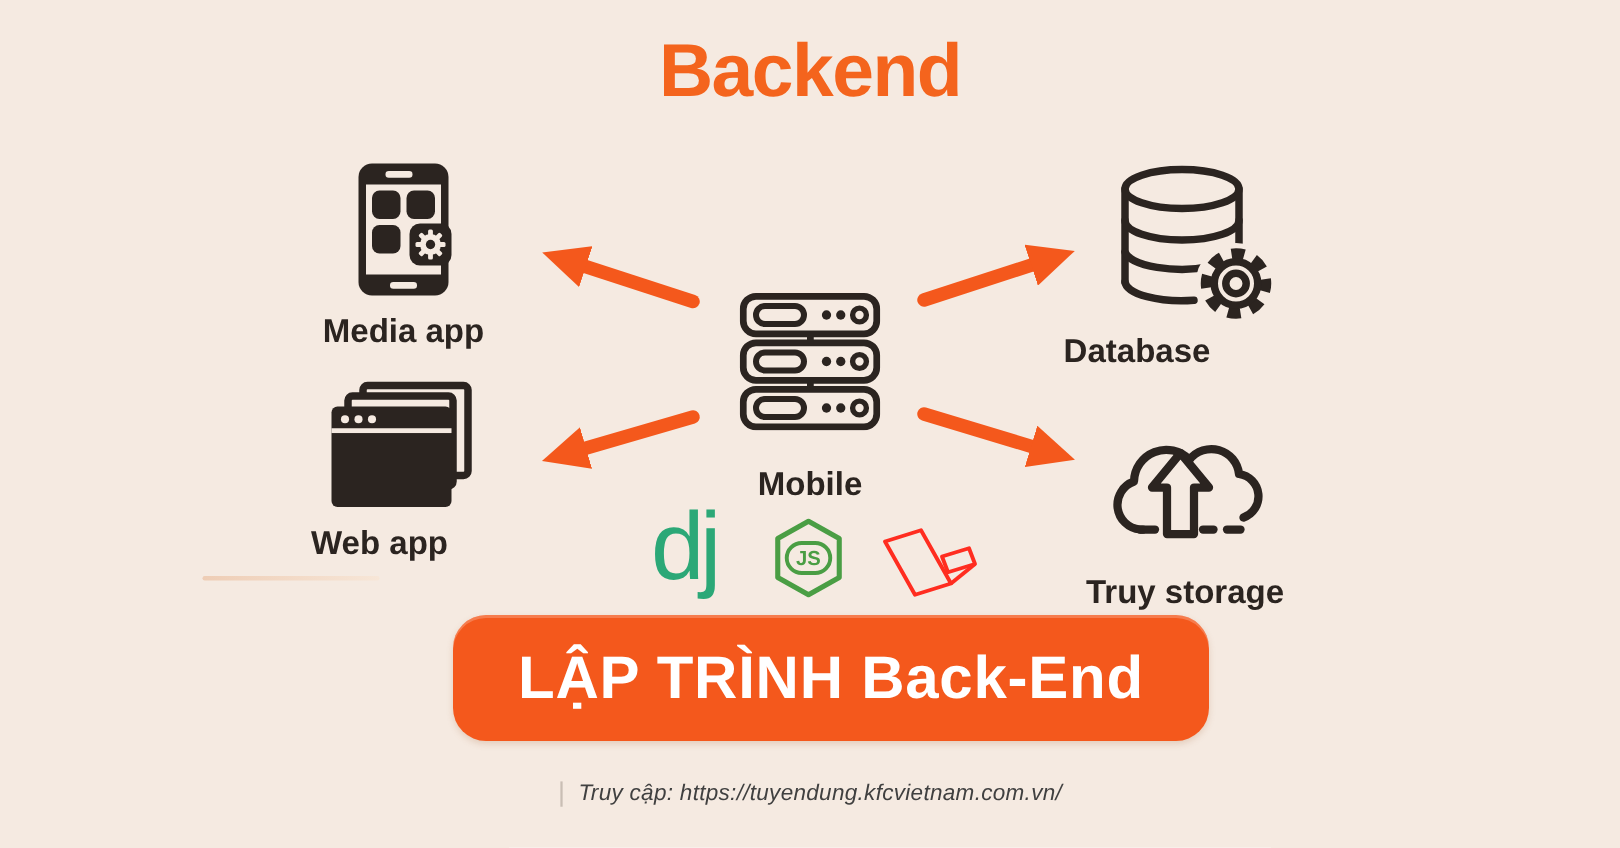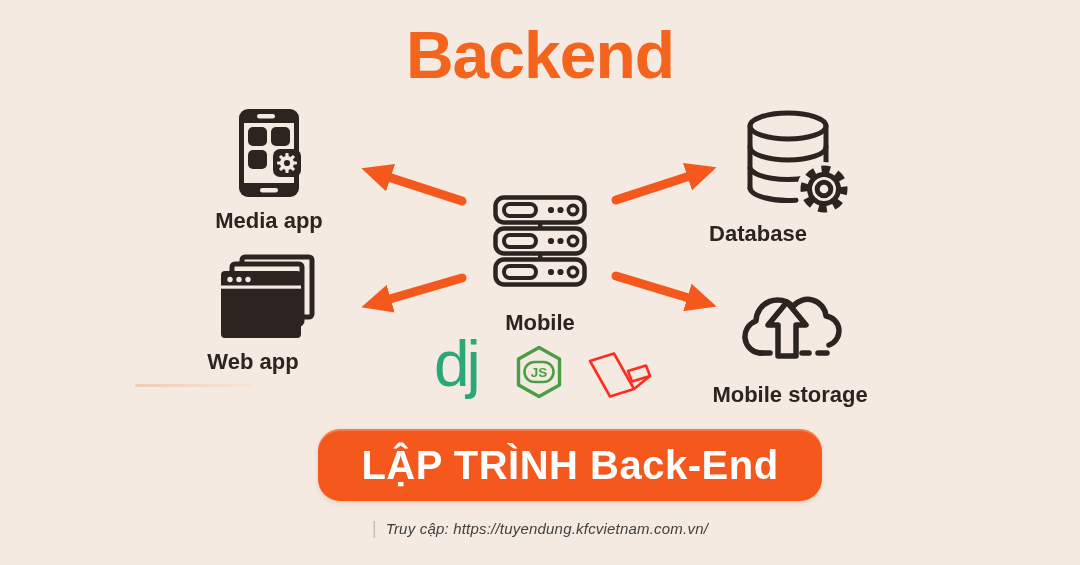--- a/index.html
+++ b/index.html
@@ -6,41 +6,40 @@
   #canvas{
     position:relative;
     width:1080px;height:565px;
     background:#f5eae1;
     overflow:hidden;
     font-family:"Liberation Sans",sans-serif;
   }
   .abs{position:absolute;}
   #page-title{
     position:absolute;left:540px;top:22px;transform:translateX(-50%);
-    font-size:66px;font-weight:700;letter-spacing:-1px;color:#f4641d;
+    font-size:50px;font-weight:700;letter-spacing:-1px;color:#f4641d;
     white-space:nowrap;line-height:1;
   }
   .node-label{
     position:absolute;transform:translateX(-50%);
     font-size:22px;font-weight:700;color:#2b2420;white-space:nowrap;
     line-height:1.1;
   }
   #arrow-layer{position:absolute;left:0;top:0;pointer-events:none;}
   .arrow-line{stroke:#f4581c;stroke-width:9;stroke-linecap:round;}
   #django-logo{
     position:absolute;left:434px;top:332px;
     font-size:64px;font-weight:400;letter-spacing:-3px;color:#2ba877;
     line-height:1;
   }
   #banner{
-    position:absolute;left:302px;top:429px;width:504px;height:72px;
+    position:absolute;left:302px;top:410px;width:504px;height:84px;
     background:#f4581c;border-radius:22px;
     display:flex;align-items:center;justify-content:center;
     box-shadow:inset 0 2px 0 rgba(255,255,255,0.22), 0 2px 4px rgba(180,120,80,0.25);
-    margin-left:16px;
   }
   #banner-label{
     color:#ffffff;font-size:40px;font-weight:700;letter-spacing:0.5px;
     white-space:nowrap;line-height:1;
   }
   #footer{
     position:absolute;left:0;top:518px;width:1080px;
     display:flex;align-items:center;justify-content:center;gap:9px;
   }
   #footer-separator{color:#c9beb4;font-size:18px;font-weight:400;}
@@ -170,21 +169,21 @@
 
   <svg class="abs" style="left:738px;top:289px" width="104" height="80" viewBox="0 0 104 80">
     <g fill="none" stroke="#2b2420" stroke-width="5.5" stroke-linecap="round" stroke-linejoin="round">
       <path d="M24,64 h-2 a16.5,16.5 0 0 1 -4,-32 a21.5,21.5 0 0 1 37,-14.5 a18.5,18.5 0 0 1 33,9.5 a15,15 0 0 1 3,29"></path>
       <path d="M22,64 H32"></path>
       <path d="M64,64 H71"></path>
       <path d="M80,64 H89"></path>
     </g>
     <polygon points="49,13 68,36 58,36 58,67 40,67 40,36 30,36" fill="#f5eae1" stroke="#2b2420" stroke-width="5.5" stroke-linejoin="round"></polygon>
   </svg>
-  <div class="node-label" style="left:790px;top:383px">Mobile storage</div>
+  <div class="node-label" style="left:790px;top:383px">Truy storage</div>
 
   <div id="divider-line"></div>
 
   <div id="banner">
     <span id="banner-label">LẬP TRÌNH Back-End</span>
   </div>
 
   <div id="footer">
     <span id="footer-separator">|</span>
     <span id="footer-text">Truy cập: https://tuyendung.kfcvietnam.com.vn/</span>

